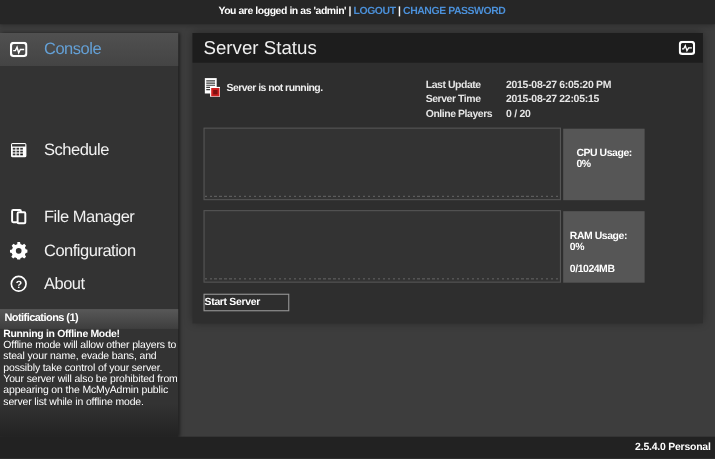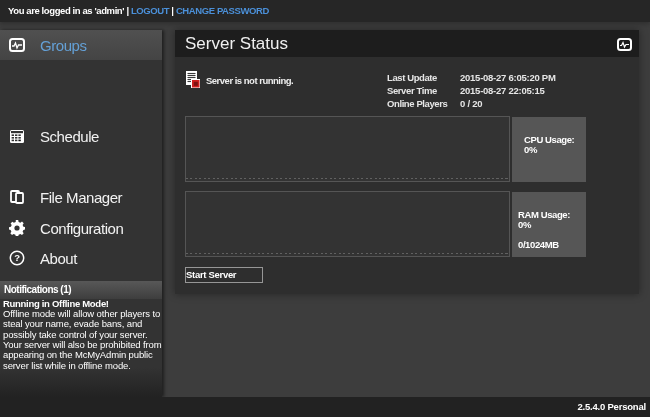--- a/index.html
+++ b/index.html
@@ -4,20 +4,21 @@
 <style>
   * { margin:0; padding:0; box-sizing:border-box; }
   html,body { width:650px; height:417px; overflow:hidden; }
   body { background:#3d3d3d; font-family:"Liberation Sans", sans-serif; position:relative; }
   #topbar {
     position:absolute; left:0; top:0; width:650px; height:22px;
     background:#262626; color:#fff; font-size:9.5px; font-weight:bold;
     letter-spacing:-0.4px; line-height:22px; padding-left:8px;
     box-shadow:0 2px 4px rgba(0,0,0,0.22);
     z-index:5;
+    text-align:center;
   }
   #topbar a { color:#4b90d9; text-decoration:none; }
   #sidebar {
     position:absolute; left:0; top:30px; width:162px; height:367px;
     background:#333333; box-shadow:2px 0 3px rgba(0,0,0,0.5);
     z-index:3;
   }
   #sidebar::after {
     content:''; position:absolute; left:0; bottom:0; width:162px; height:30px;
     background:linear-gradient(rgba(30,30,30,0), rgba(30,30,30,0.8));
@@ -82,21 +83,21 @@
   <div id="topbar">You are logged in as 'admin' | <a>LOGOUT</a> | <a>CHANGE PASSWORD</a></div>
 
   <div id="sidebar">
     <div class="mi sel" style="top:0px;">
       <span class="ic">
         <svg width="16" height="14" viewBox="0 0 16 14">
           <rect x="1" y="1" width="14" height="12" rx="2.5" fill="none" stroke="#fff" stroke-width="2"></rect>
           <polyline points="3,8 5,8 6.5,5 8,10 9.5,7 13,7" fill="none" stroke="#fff" stroke-width="1.3"></polyline>
         </svg>
       </span>
-      <span class="lbl">Groups</span>
+      <span class="lbl">Console</span>
     </div>
     <div class="mi" style="top:91.2px;">
       <span class="ic">
         <svg width="16" height="15" viewBox="0 0 16 15">
           <rect x="1" y="1" width="14" height="13" rx="1.5" fill="#fff"></rect>
           <rect x="2" y="2" width="12" height="2.2" fill="#333"></rect>
           <g fill="#333">
             <rect x="2.6" y="5.4" width="2.4" height="1.6"></rect>
             <rect x="6" y="5.4" width="2.4" height="1.6"></rect>
             <rect x="9.4" y="5.4" width="2.4" height="1.6"></rect>

